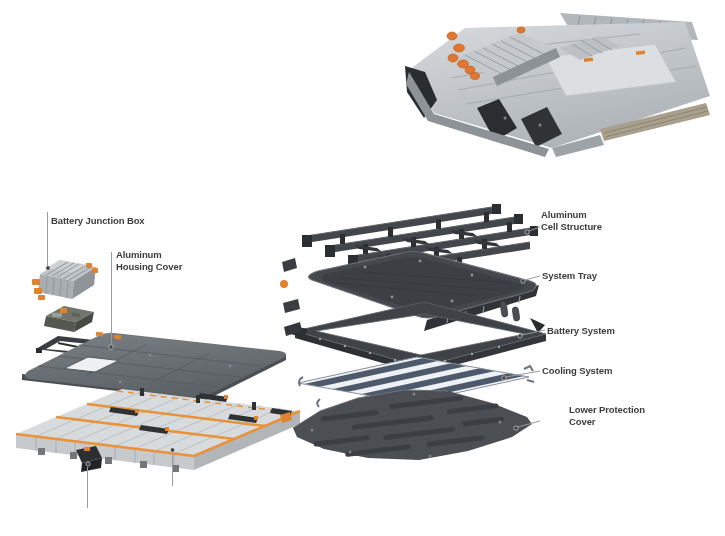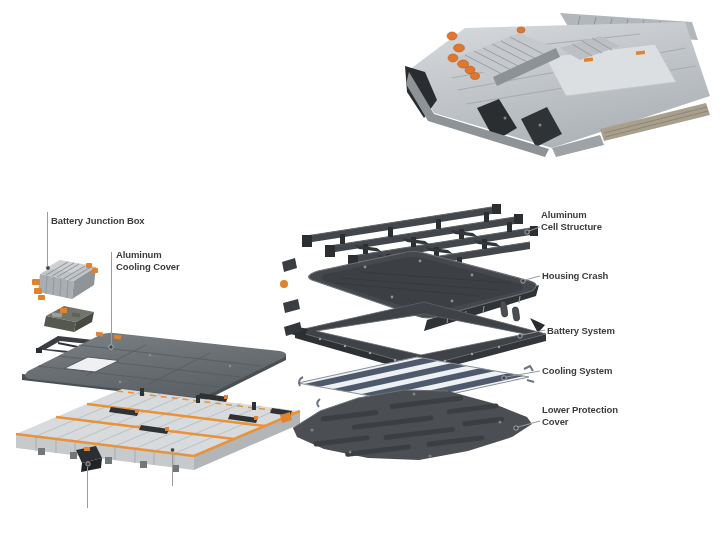--- a/index.html
+++ b/index.html
@@ -363,40 +363,40 @@
     <circle class="ldot" cx="516" cy="428" r="2.2"></circle>
   </g>
 </svg>
 
 <div class="lbl" style="left:51px;top:215px">
   <div>Battery Junction Box</div>
 </div>
 
 <div class="lbl" style="left:116px;top:249px">
   <div>Aluminum</div>
-  <div>Cooling Cover</div>
+  <div>Housing Cover</div>
 </div>
 
 
 
 <div class="lbl" style="left:541px;top:209px">
   <div>Aluminum</div>
   <div>Cell Structure</div>
 </div>
 
 <div class="lbl" style="left:542px;top:270px">
-  <div>Housing Crash</div>
+  <div>System Tray</div>
 </div>
 
 <div class="lbl" style="left:547px;top:325px">
   <div>Battery System</div>
 </div>
 
 <div class="lbl" style="left:542px;top:365px">
   <div>Cooling System</div>
 </div>
 
-<div class="lbl" style="left:542px;top:404px">
+<div class="lbl" style="left:569px;top:404px">
   <div>Lower Protection</div>
   <div>Cover</div>
 </div>
 
 </div>
 
 </body></html>

